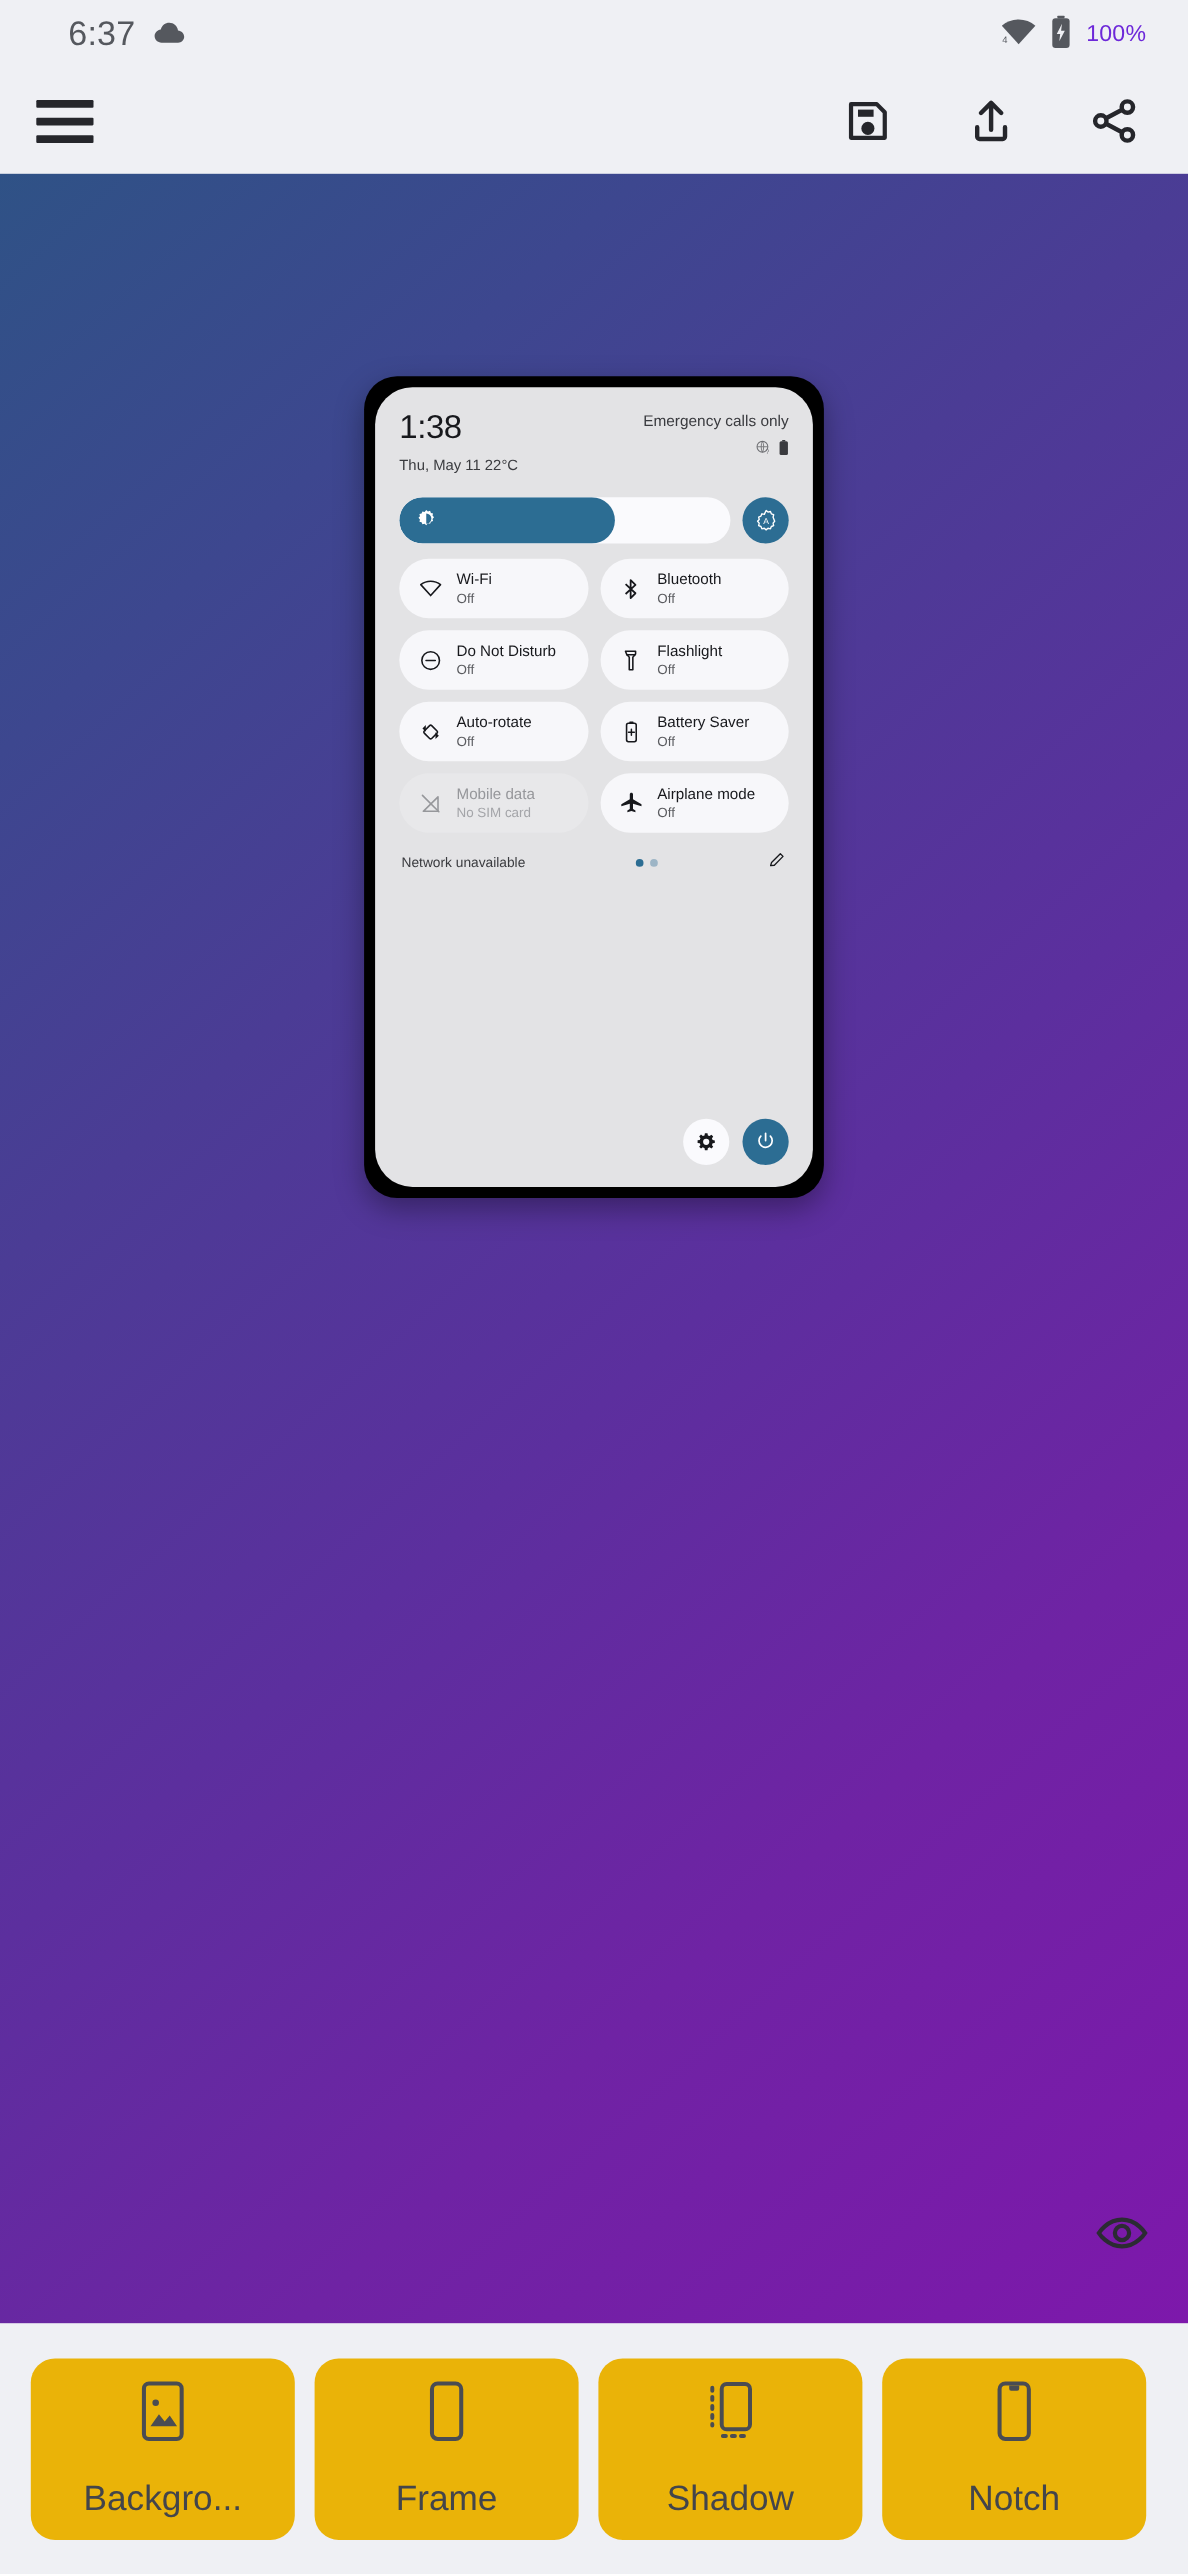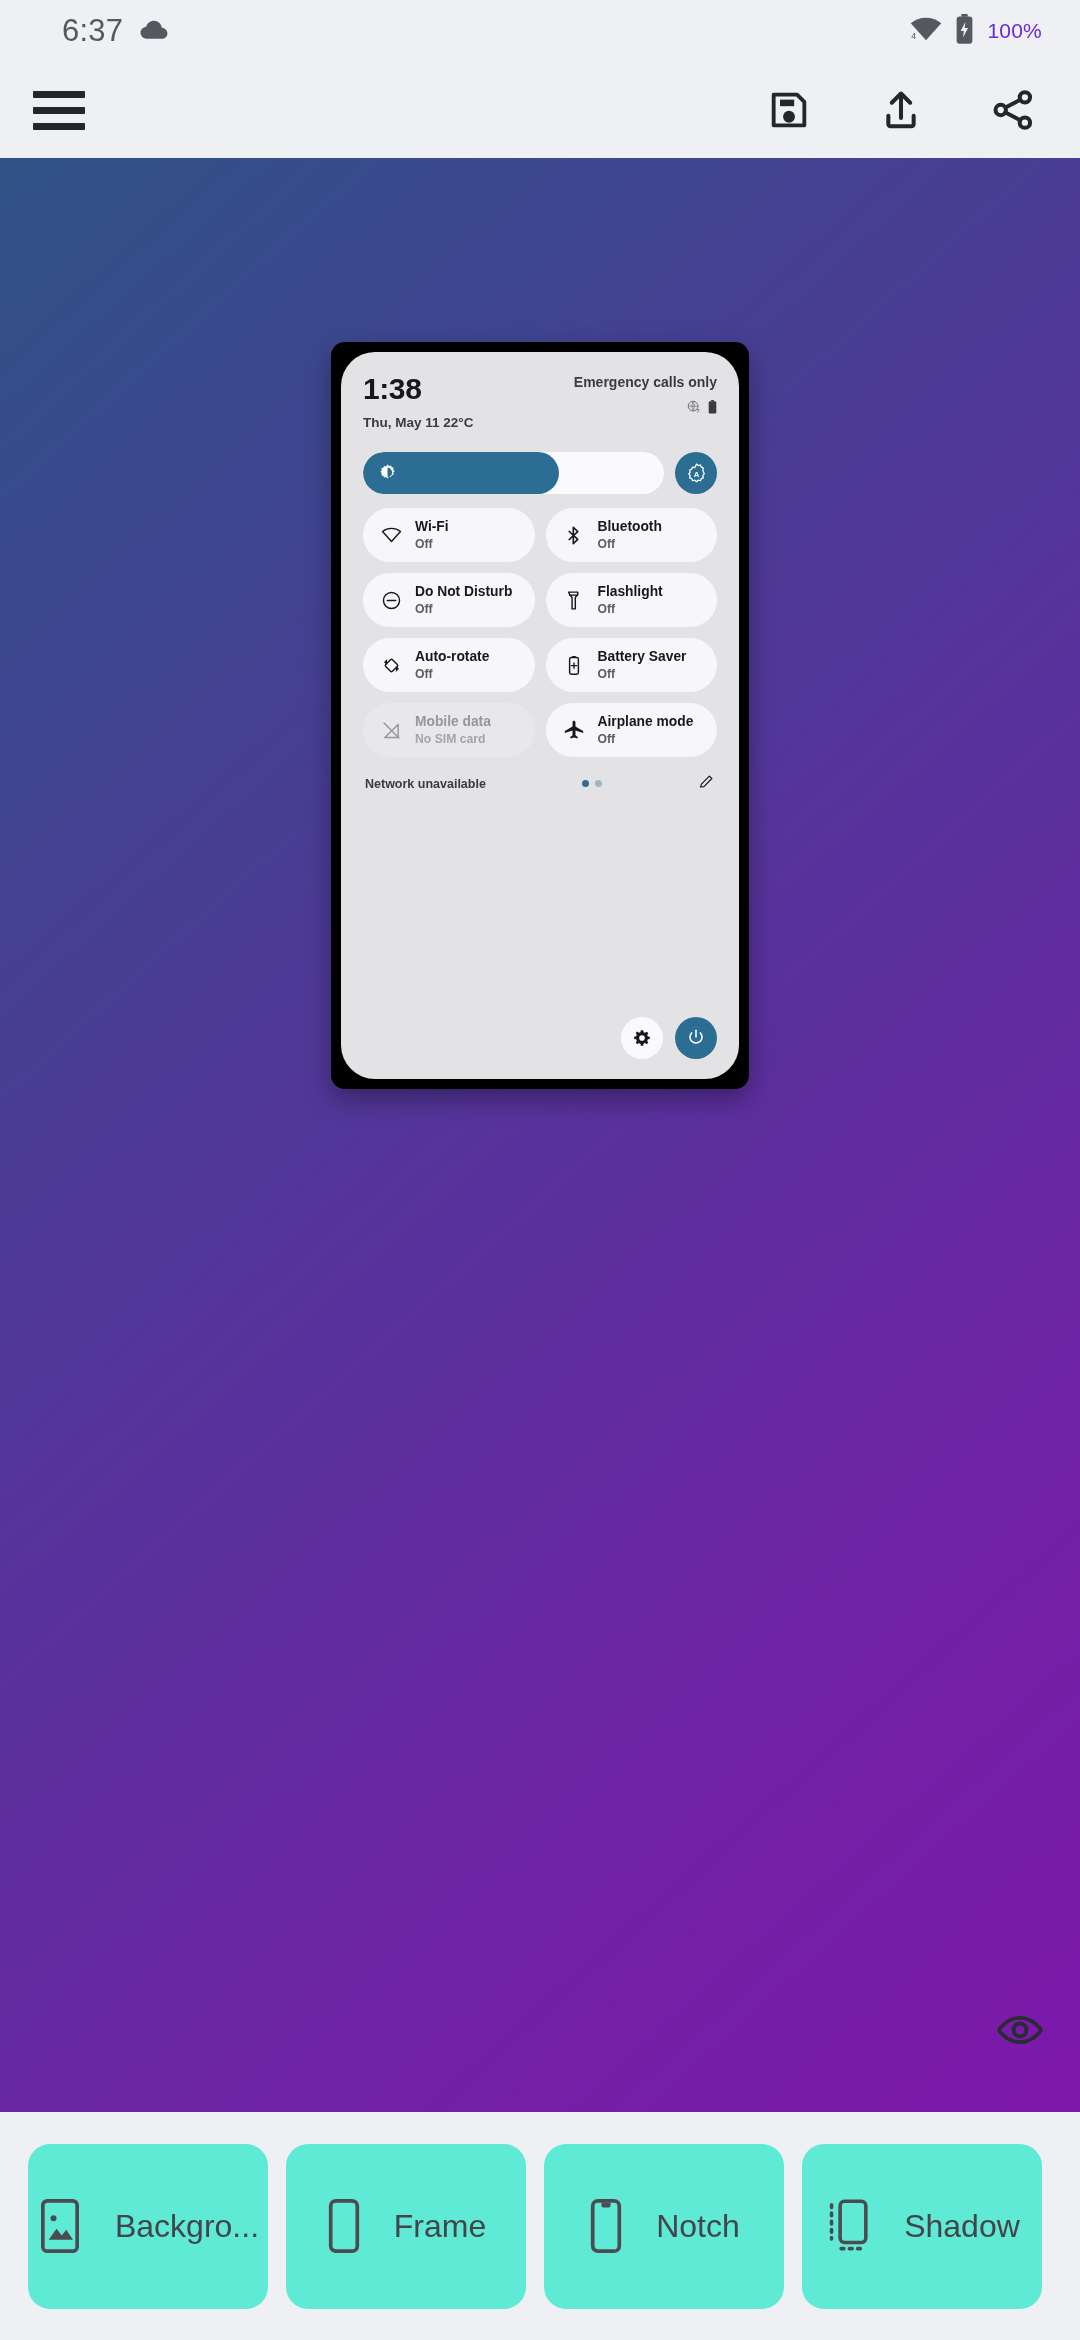--- a/index.html
+++ b/index.html
@@ -38,24 +38,23 @@
     position:relative; flex:1 1 auto; overflow:hidden;
     background:linear-gradient(138deg,#2f5286 0%, #3d478f 18%, #4b3c95 34%, #5c2f9e 55%, #6f23a4 75%, #7d18ab 100%);
   }
   .eye-btn { position:absolute; right:28px; bottom:50px; width:64px; height:64px;
              display:flex; align-items:center; justify-content:center; }
 
   
   .phone {
     position:absolute; left:50%; transform:translateX(-50%);
     top:184px; width:418px; height:747px;
-    background:#000; border-radius:14px;
+    background:#000; border-radius:30px;
     padding:10px;
     box-shadow:0 10px 26px rgba(0,0,0,.34);
-    font-weight:bold;
   }
   .phone-screen {
     width:100%; height:100%; background:#e3e3e5;
     border-radius:34px; overflow:hidden; position:relative;
     display:flex; flex-direction:column;
   }
 
   
   .qs-head { padding:22px 22px 0 22px; display:flex; justify-content:space-between; }
   .qs-clock { font-size:30px; color:#17181c; line-height:1; letter-spacing:-.4px; }
@@ -93,22 +92,22 @@
   .round-btn { width:42px; height:42px; border-radius:50%; display:flex; align-items:center; justify-content:center; }
   .round-btn.light { background:#fafafd; }
   .round-btn.accent { background:#2c6d93; }
 
   
   .tabbar {
     flex:0 0 228px; background:#eff0f4;
     display:flex; align-items:center; gap:18px; padding:0 28px; overflow:hidden;
   }
   .tab {
-    flex:0 0 240px; height:165px; border-radius:22px; background:#5eead4;
-    display:flex; flex-direction:row; align-items:center; justify-content:center; gap:32px;
+    flex:0 0 240px; height:165px; border-radius:22px; background:#eab308;
+    display:flex; flex-direction:column; align-items:center; justify-content:center; gap:32px;
   }
   .tab-label { font-size:32px; color:#43454b; white-space:nowrap; }
   .tab-ic { height:58px; display:flex; align-items:center; justify-content:center; }
 </style>
 </head>
 <body>
 
 <div class="app">
 
   <div class="statusbar">
@@ -379,34 +378,34 @@
       <span class="tab-ic">
         <svg width="36" height="56" viewBox="0 0 20 32">
           <rect x="2.4" y="1.6" width="15.2" height="28.8" rx="3" fill="none" stroke="#4a4c52" stroke-width="2.1"></rect>
         </svg>
       </span>
       <span class="tab-label">Frame</span>
     </div>
 
     <div class="tab">
       <span class="tab-ic">
-        <svg width="36" height="56" viewBox="0 0 20 32">
-          <rect x="2.4" y="1.6" width="15.2" height="28.8" rx="3" fill="none" stroke="#4a4c52" stroke-width="2.1"></rect>
-          <path fill="#4a4c52" d="M7.4 2.6h5.2v1.8a1 1 0 0 1-1 1h-3.2a1 1 0 0 1-1-1z"></path>
-        </svg>
-      </span>
-      <span class="tab-label">Notch</span>
-    </div>
-
-    <div class="tab">
-      <span class="tab-ic">
         <svg width="48" height="56" viewBox="0 0 28 32">
           <rect x="9.4" y="1.6" width="15" height="24" rx="2.6" fill="none" stroke="#4a4c52" stroke-width="2.1"></rect>
           <path stroke="#4a4c52" stroke-width="2.1" stroke-linecap="round" stroke-dasharray="1.6 3.2" d="M4.4 3.6v20"></path>
           <path stroke="#4a4c52" stroke-width="2.1" stroke-linecap="round" stroke-dasharray="1.6 3.2" d="M10 29.2h14"></path>
         </svg>
       </span>
       <span class="tab-label">Shadow</span>
     </div>
 
+    <div class="tab">
+      <span class="tab-ic">
+        <svg width="36" height="56" viewBox="0 0 20 32">
+          <rect x="2.4" y="1.6" width="15.2" height="28.8" rx="3" fill="none" stroke="#4a4c52" stroke-width="2.1"></rect>
+          <path fill="#4a4c52" d="M7.4 2.6h5.2v1.8a1 1 0 0 1-1 1h-3.2a1 1 0 0 1-1-1z"></path>
+        </svg>
+      </span>
+      <span class="tab-label">Notch</span>
+    </div>
+
   </div>
 
 </div>
 
 </body></html>

